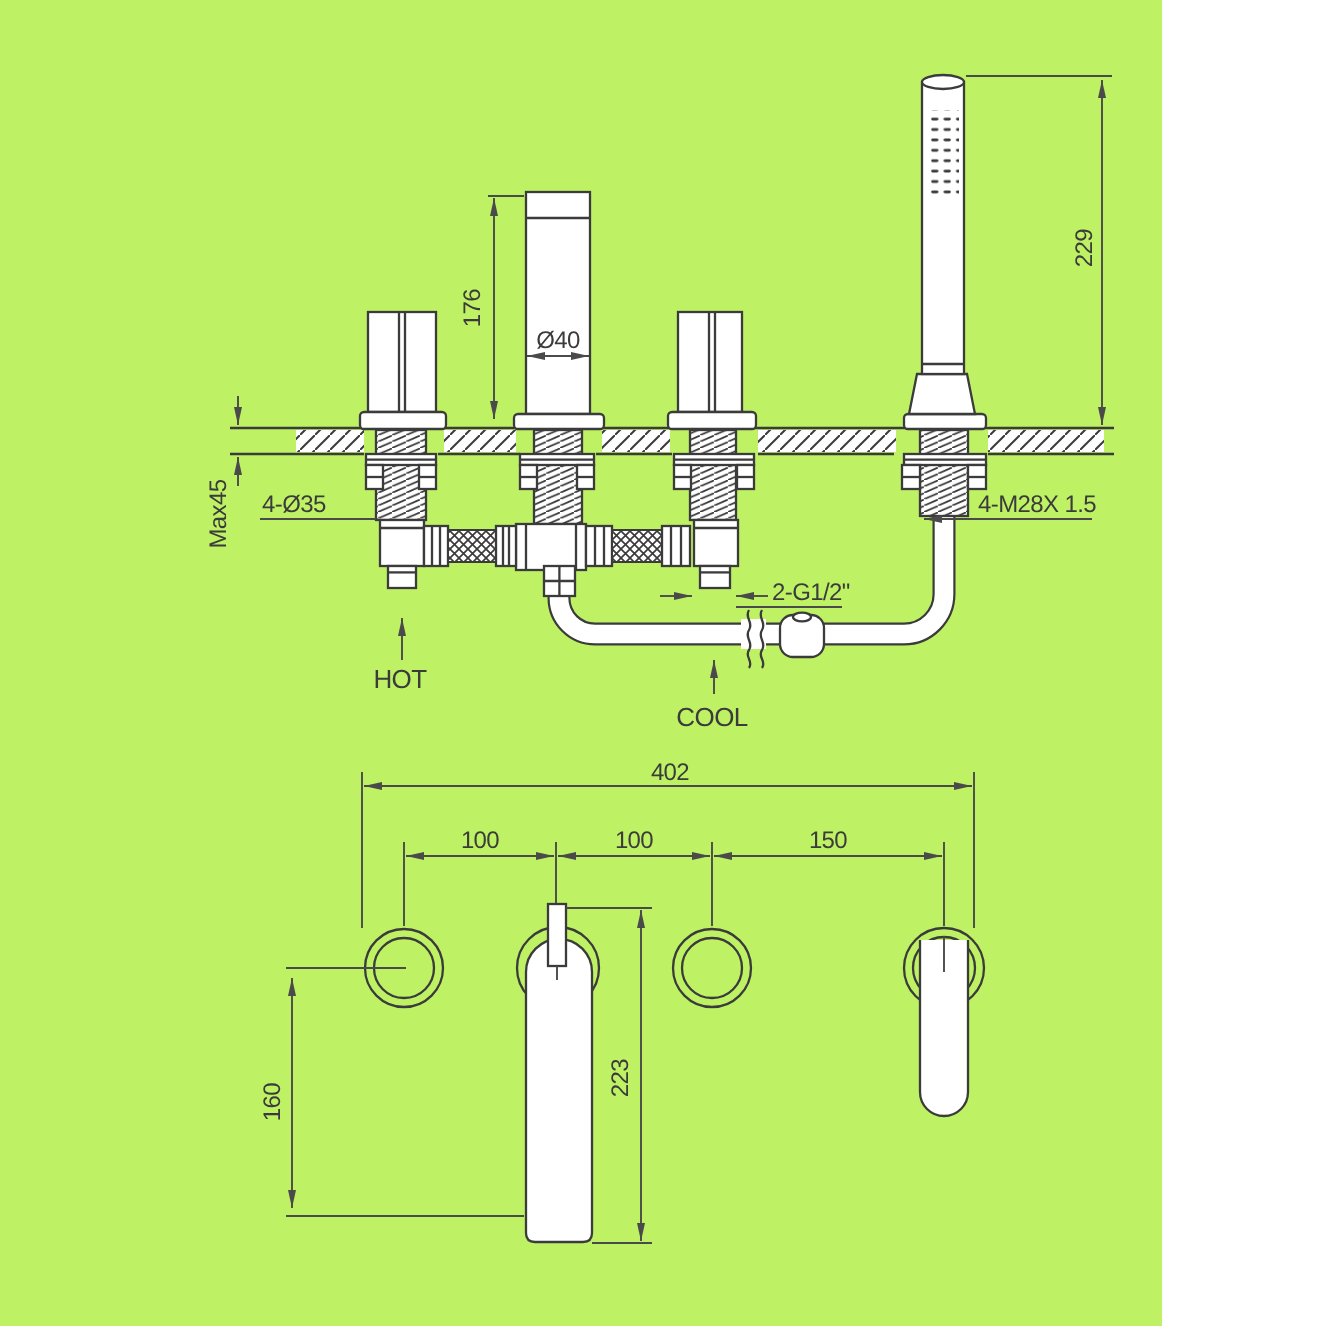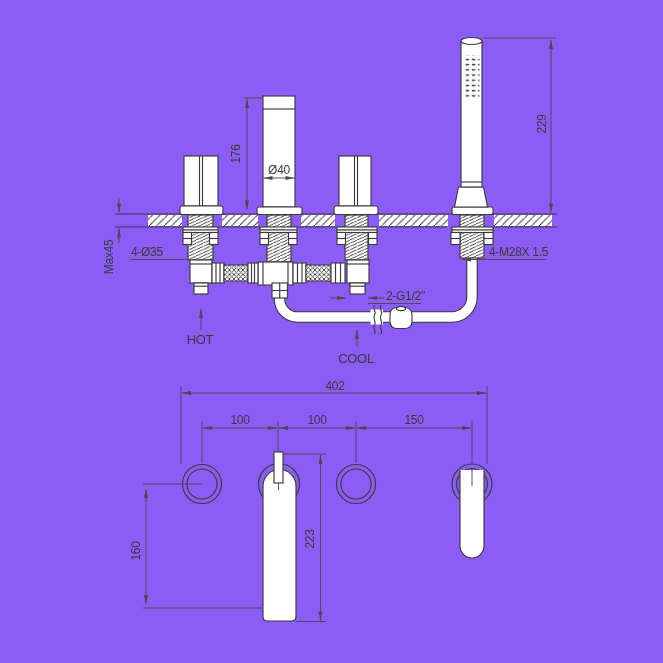--- a/index.html
+++ b/index.html
@@ -1,16 +1,16 @@
 <!DOCTYPE html>
 <html><head>
 <meta charset="utf-8">
 <style>
   html,body{margin:0;padding:0;background:#fff;}
-  .stage{width:663px;height:663px;background:#8b5cf6;position:relative;overflow:hidden;text-decoration:underline;}
+  .stage{width:581px;height:663px;background:#bef264;position:relative;overflow:hidden;text-decoration:underline;}
   svg{position:absolute;left:0;top:0;}
   svg text{font-family:"Liberation Sans","DejaVu Sans",sans-serif;fill:#3b3b3b;letter-spacing:-0.3px;}
   .t12{font-size:12px;}
   .t13{font-size:13px;}
   .ln{stroke:#3b3b3b;stroke-width:1.15;fill:none;}
   .fw{fill:#ffffff;stroke:#3b3b3b;stroke-width:1.15;}
   .dm{stroke:#4a4a4a;stroke-width:0.95;fill:none;}
   .msk{fill:#ffffff;stroke:none;}
 </style>
 </head>

